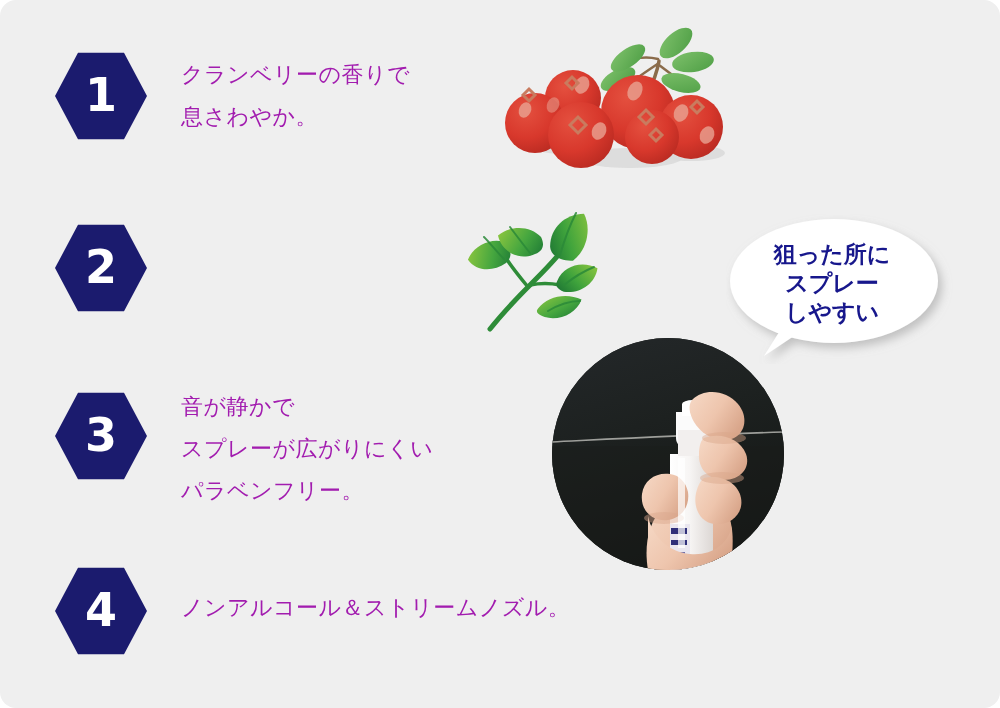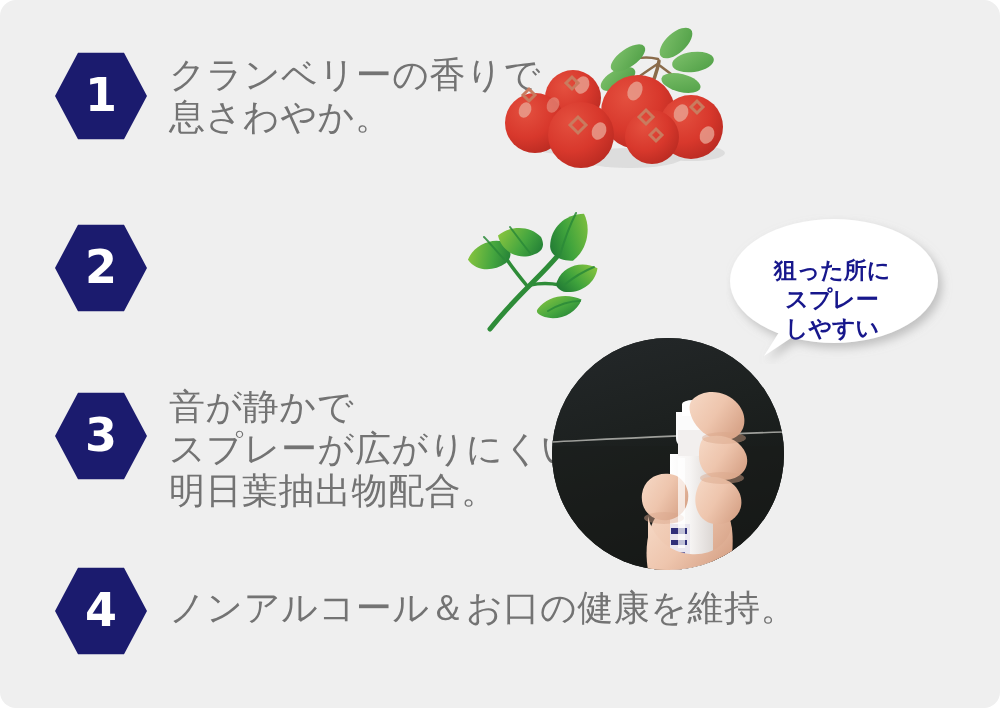--- a/index.html
+++ b/index.html
@@ -45,23 +45,23 @@
     color: #ffffff;
     font-size: 46px;
     font-weight: bold;
     line-height: 1;
     font-family: "DejaVu Sans", "Liberation Sans", sans-serif;
     letter-spacing: 0;
     transform: translateY(-1px);
   }
 
   .feature-text {
-    margin-left: 22px;
-    color: #737373;
-    font-size: 36px;
+    margin-left: 34px;
+    color: #a21caf;
+    font-size: 22px;
     line-height: 42px;
     font-weight: 500;
     letter-spacing: 0.5px;
     white-space: pre-line;
     font-family: "DejaVu Sans", "Liberation Sans", sans-serif;
   }
 
   
   #row-1 { left: 55px; top: 50px; }
   #row-2 { left: 55px; top: 222px; }
@@ -108,21 +108,21 @@
   #bubble {
     position: absolute;
     left: 726px;
     top: 214px;
     width: 228px;
     height: 150px;
   }
   #bubble .bubble-text {
     position: absolute;
     left: 0;
-    top: 42px;
+    top: 26px;
     width: 212px;
     text-align: center;
     color: #17178c;
     font-size: 23px;
     line-height: 29px;
     font-weight: bold;
     white-space: pre-line;
     font-family: "DejaVu Sans", "Liberation Sans", sans-serif;
     z-index: 2;
   }
@@ -150,28 +150,28 @@
       <span class="hex-num">2</span>
     </div>
   </div>
 
   <div class="feature-row" id="row-3">
     <div class="hex">
       <span class="hex-num">3</span>
     </div>
     <div class="feature-text">音が静かで
 スプレーが広がりにくい
-明日葉抽出物配合。</div>
+パラベンフリー。</div>
   </div>
 
   <div class="feature-row" id="row-4">
     <div class="hex">
       <span class="hex-num">4</span>
     </div>
-    <div class="feature-text">ノンアルコール＆お口の健康を維持。</div>
+    <div class="feature-text">ノンアルコール＆ストリームノズル。</div>
   </div>
 
   <div id="cranberries">
     <svg width="250" height="160" viewBox="0 0 250 160">
       <defs>
         <radialGradient id="berryG" cx="35%" cy="30%" r="75%">
           <stop offset="0%" stop-color="#e4503f"></stop>
           <stop offset="60%" stop-color="#d8382c"></stop>
           <stop offset="100%" stop-color="#bb2b22"></stop>
         </radialGradient>

